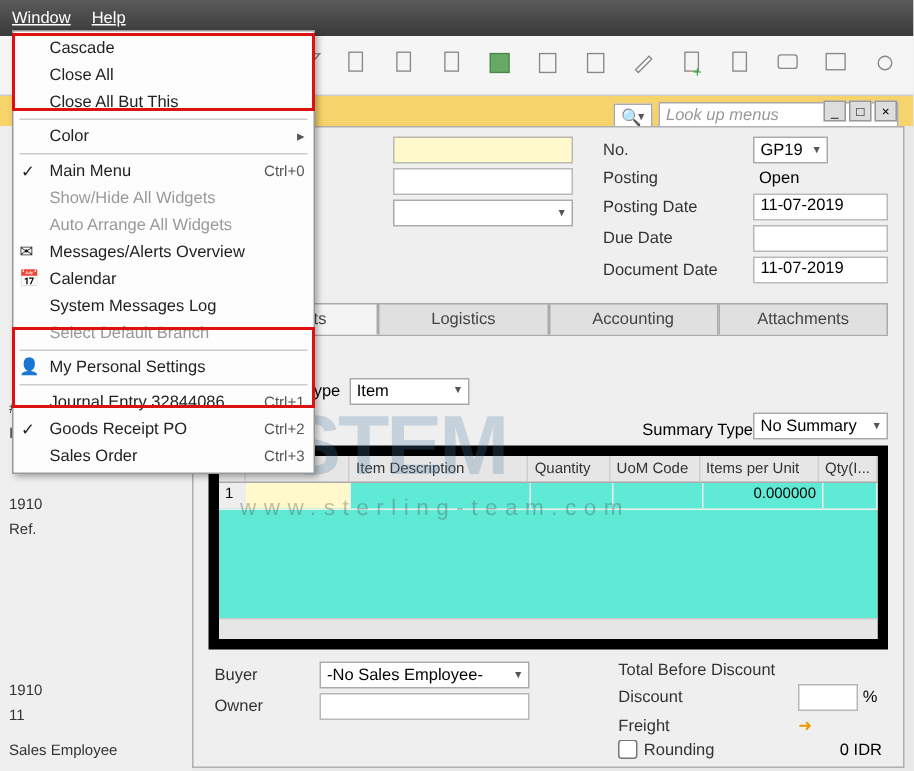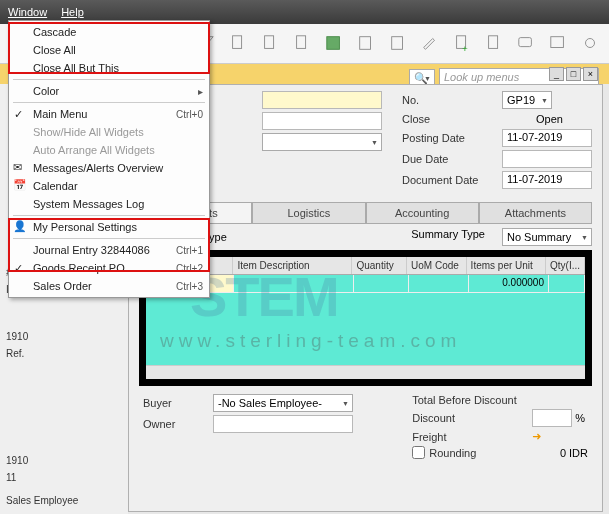--- a/index.html
+++ b/index.html
@@ -11,21 +11,21 @@
   .yellowbar { height: 20px; background: #f6d36b; }
   .content { position: relative; background: #e8e8e8; height: 434px; padding: 6px; }
   .innerwin { position: absolute; left: 128px; top: 0; right: 6px; bottom: 6px; background: #efefef; border: 1px solid #b0b0b0; }
   .titlebar-icons { position:absolute; right:4px; top:-18px; display:flex; gap:2px;}
   .titlebar-icons div{ width:15px; height:14px; background:#ddd; border:1px solid #999; font-size:9px; text-align:center; line-height:12px;}
   .form-area { padding: 6px 10px; }
   .row { display: flex; align-items: center; margin-bottom: 3px; }
   .lbl { width: 90px; color: #333; }
   .val-input { background:#fff9cc; border:1px solid #b8b8b8; height:18px; width:120px; padding:1px 4px; }
   .val-plain { background:#fff; border:1px solid #b8b8b8; height:18px; width:90px; padding:1px 4px; }
-  .val-text { padding:1px 4px;margin-left:30px; }
+  .val-text { padding:1px 4px; }
   .form-cols { display:flex; justify-content: flex-end; gap: 20px; }
   .right-col .row .lbl{ width:100px;}
   .tabs { display:flex; margin-top:10px; border-bottom:1px solid #aaa; }
   .tab { flex:1; text-align:center; padding:4px 0; background:#e0e0e0; border:1px solid #aaa; border-bottom:none; color:#444;}
   .tab.active{ background:#f4f4f4;}
   .subbar { display:flex; justify-content:space-between; padding:4px 0; align-items:center;}
   .select { background:#fff; border:1px solid #aaa; height:18px; padding:0 16px 0 4px; position:relative; display:inline-flex; align-items:center;}
   .select::after{ content:"▼"; font-size:7px; position:absolute; right:3px; color:#555;}
   .grid { border:7px solid #000000; background:#fff; }
   .grid-head { display:flex; background:#e6e6e6; border-bottom:1px solid #aaa;}
@@ -48,21 +48,21 @@
   .dropdown .item .sc{ margin-left:auto; color:#555; font-size:10px;}
   .dropdown .item .chk{ position:absolute; left:5px; }
   .dropdown .item .ico{ position:absolute; left:4px; width:14px; height:14px; }
   .redbox{ position:absolute; border:2px solid #d11; pointer-events:none; z-index:101;}
   
   .lookup { position:absolute; right:10px; top:68px; display:flex; align-items:center; gap:4px;}
   .lookup .select{ width:26px;}
   .lookup .search{ width:160px; height:20px; border:1px solid #aaa; background:#fff; color:#999; font-style:italic; padding:2px 4px;}
   
   .watermark{ position:absolute; left:190px; top:180px; font-size:56px; font-weight:900; color:rgba(70,120,160,0.25); font-family:Arial Black, sans-serif; letter-spacing:-2px; pointer-events:none; z-index:50;}
-  .watermark2{ position:absolute; left:160px; top:246px; font-size:19px; color:rgba(80,80,80,0.35); letter-spacing:5px; pointer-events:none; z-index:50;}
+  .watermark2{ position:absolute; left:160px; top:246px; font-size:15px; color:rgba(80,80,80,0.35); letter-spacing:5px; pointer-events:none; z-index:50;}
 </style>
 </head>
 <body>
 
 <div class="menubar">
   <span>Window</span>
   <span>Help</span>
 </div>
 
 <div class="dropdown">
@@ -95,20 +95,23 @@
   <div class="item">
       <span class="ico">✉</span>
       <span>Messages/Alerts Overview</span>
     </div>
   <div class="item">
       <span class="ico">📅</span>
       <span>Calendar</span>
     </div>
   <div class="item">
       <span>System Messages Log</span>
+    </div>
+  <div class="item disabled">
+      <span>Select Default Branch</span>
     </div>
   <div class="sep"></div>
   <div class="item">
       <span class="ico">👤</span>
       <span>My Personal Settings</span>
     </div>
   <div class="sep"></div>
   <div class="item">
       <span>Journal Entry 32844086</span>
       <span class="sc">Ctrl+1</span>
@@ -218,21 +221,21 @@
               <div class="select" style="width:120px;"></div>
             </div>
         </div>
         <div class="right-col">
           <div class="row">
               <div class="lbl">No.</div>
               <div class="select" style="width:50px;">GP19</div>
               <div style="width:6px;"></div>
             </div>
           <div class="row">
-              <div class="lbl">Close</div>
+              <div class="lbl">Posting</div>
               <div class="val-text">Open</div>
             </div>
           <div class="row">
               <div class="lbl">Posting Date</div>
               <div class="val-plain">11-07-2019</div>
             </div>
           <div class="row">
               <div class="lbl">Due Date</div>
               <div class="val-plain"></div>
             </div>
@@ -246,24 +249,25 @@
       <div class="tabs">
         <div class="tab active">Contents</div>
         <div class="tab">Logistics</div>
         <div class="tab">Accounting</div>
         <div class="tab">Attachments</div>
       </div>
 
       <div class="subbar">
         <div style="display:flex; align-items:center; gap:6px;">
           <span>Item/Service Type</span>
-        </div>
-        <div style="display:flex; align-items:flex-start; gap:17px;">
+          <div class="select" style="width:80px;">Item</div>
+        </div>
+        <div style="display:flex; align-items:flex-end; gap:0;">
           <span>Summary Type</span>
-          <div class="select" style="width:90px;">No Summary</div>
+          <div class="select" style="width:90px;margin-top:47px;">No Summary</div>
         </div>
       </div>
 
       <div class="grid">
         <div class="grid-head">
           <div class="gh" style="width:18px;">#</div>
           <div class="gh" style="width:70px;">Item No.</div>
           <div class="gh" style="width:120px;">Item Description</div>
           <div class="gh" style="width:55px;">Quantity</div>
           <div class="gh" style="width:60px;">UoM Code</div>

